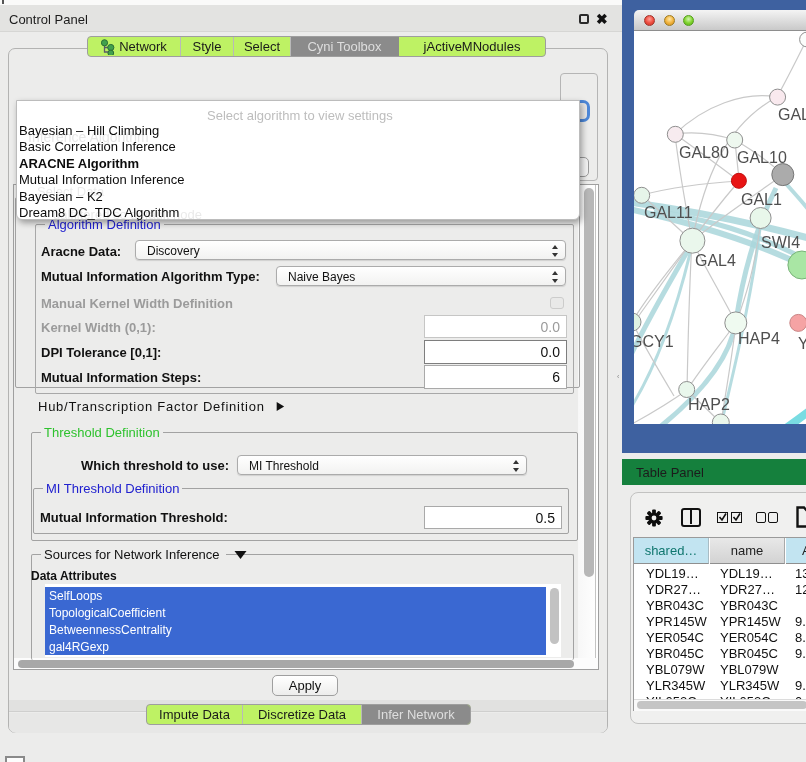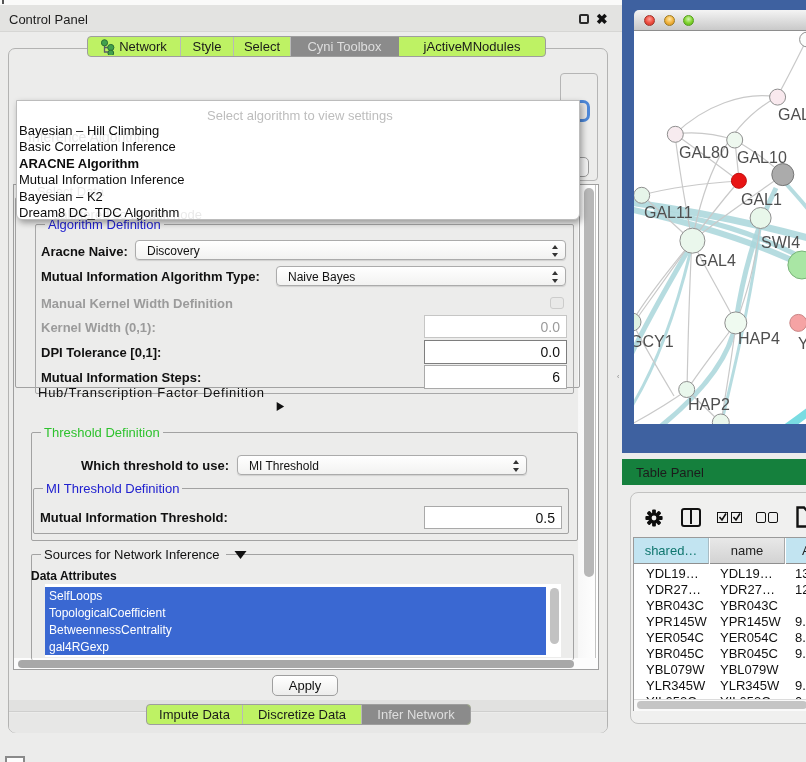--- a/index.html
+++ b/index.html
@@ -45,21 +45,21 @@
 <div class="abs" style="left:18px; top:660px; width:556px; height:8px; background:#a8a8a8; border-radius:4px;"></div>
 
 <div class="grp" style="left:15px; top:197px; width:565px; height:191px;">
   <div class="gtitle" style="color:#3c3c3c;">Cyni Algorithm Settings</div>
 </div>
 
 <div class="grp" style="left:35px; top:224px; width:539px; height:170px; border-color:#a8a8a8;">
   <div class="gtitle" style="color:#2121cf;">Algorithm Definition</div>
 </div>
 
-<div class="lbl" style="left:41px; top:244px;">Aracne Naive:</div>
+<div class="lbl" style="left:41px; top:244px;">Aracne Data:</div>
 <div class="combo" style="left:135px; top:240px; width:431px; height:20px;">
   <span class="tx">Discovery</span>
   <svg class="ar" viewBox="0 0 8 14">
       <path d="M1 5 L4 1 L7 5 Z M1 9 L4 13 L7 9 Z" fill="#333"></path>
     </svg>
 </div>
 
 <div class="lbl" style="left:41px; top:269px;">Mutual Information Algorithm Type:</div>
 <div class="combo" style="left:276px; top:266px; width:290px; height:20px;">
   <span class="tx">Naive Bayes</span>
@@ -79,21 +79,21 @@
 <div class="lbl" style="left:41px; top:345px;">DPI Tolerance [0,1]:</div>
 <div class="tf" style="left:424px; top:340px; width:143px; height:24px; border-color:#7e7e7e;">
     <span>0.0</span>
   </div>
 
 <div class="lbl" style="left:41px; top:370px;">Mutual Information Steps:</div>
 <div class="tf" style="left:424px; top:365px; width:143px; height:24px;">
     <span>6</span>
   </div>
 
-<div class="abs" style="left:38px; top:385px; font-size:13px; color:#111; letter-spacing:0.75px;">Hub/Transcription Factor Definition</div>
+<div class="abs" style="left:38px; top:399px; font-size:13px; color:#111; letter-spacing:0.75px;">Hub/Transcription Factor Definition</div>
 <svg class="abs" style="left:275px; top:400px;" width="10" height="13" viewBox="0 0 12 13">
     <path d="M2 1 L11 6.5 L2 12 Z" fill="#111"></path>
   </svg>
 
 <div class="grp" style="left:31px; top:432px; width:547px; height:109px;">
   <div class="gtitle" style="color:#2ec22e;">Threshold Definition</div>
 </div>
 <div class="lbl" style="left:81px; top:458px;">Which threshold to use:</div>
 <div class="combo" style="left:237px; top:455px; width:290px; height:20px;">
   <span class="tx">MI Threshold</span>

